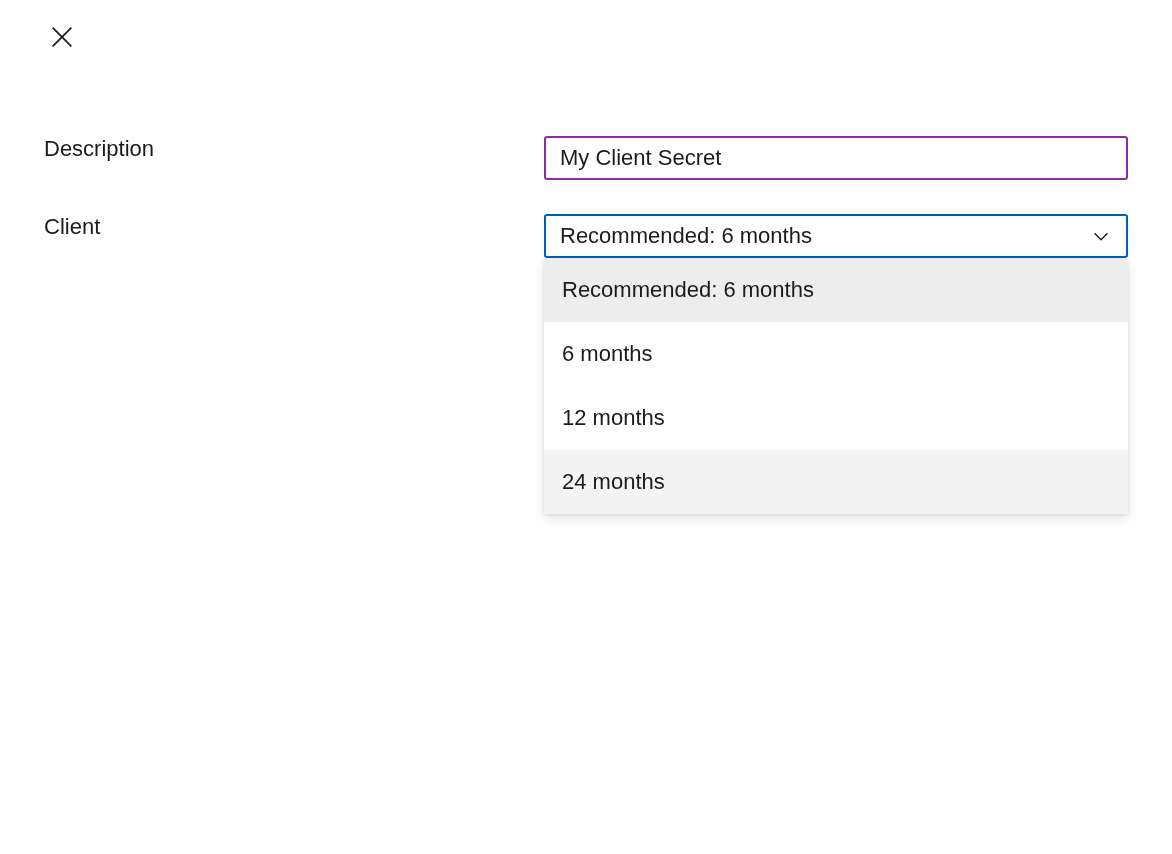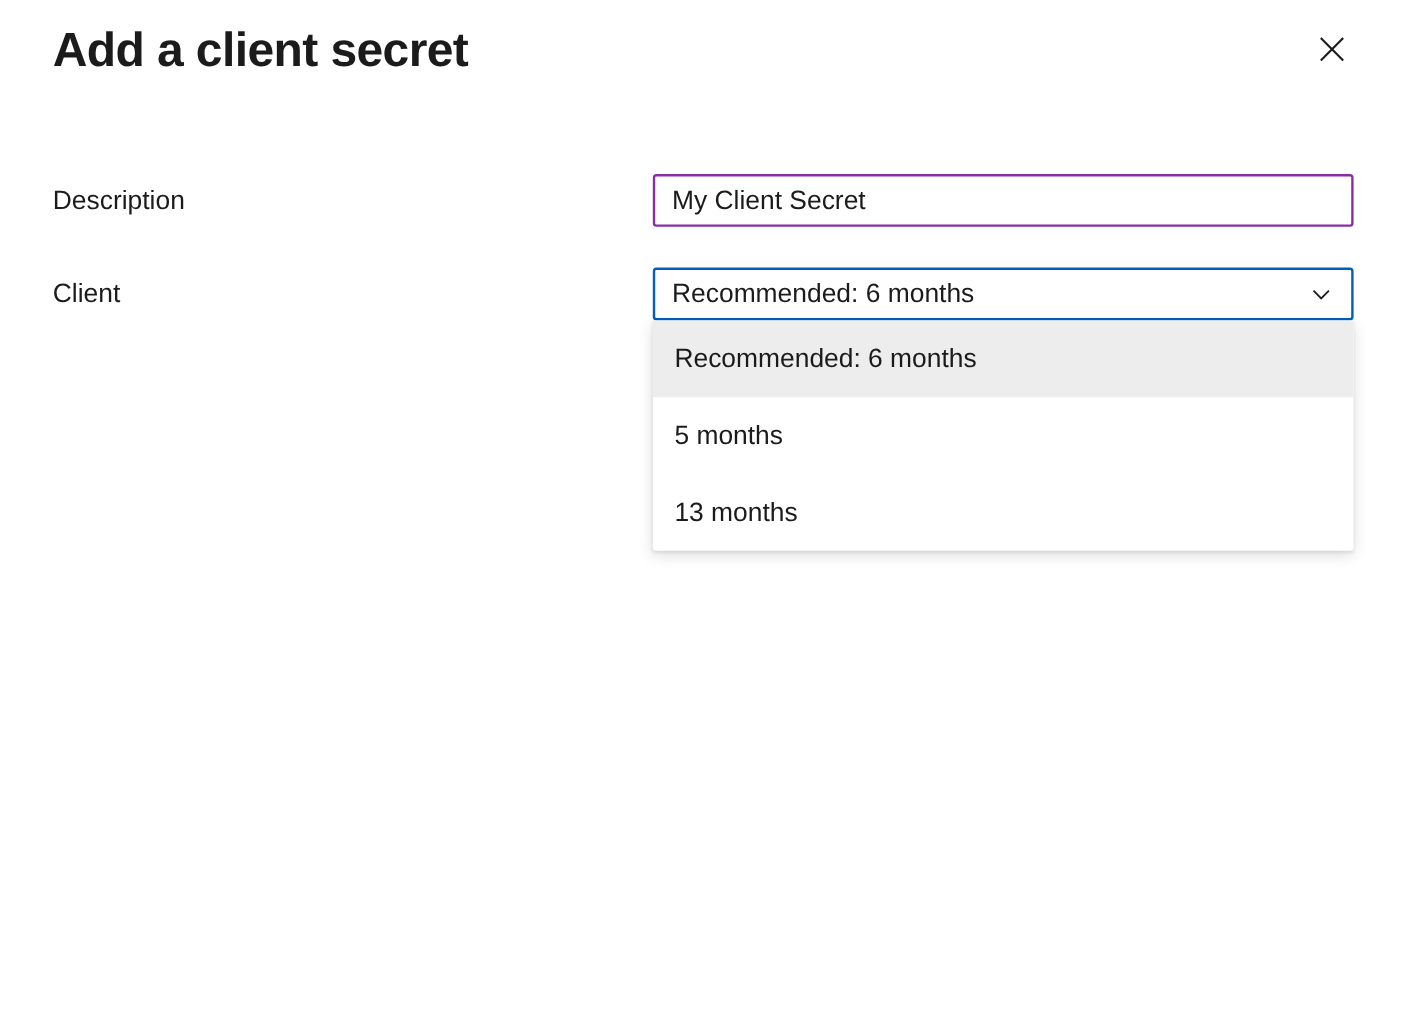--- a/index.html
+++ b/index.html
@@ -38,21 +38,20 @@
       cursor: pointer;
       border: none;
       background: transparent;
     }
     .close-btn svg {
       width: 28px;
       height: 28px;
     }
     .form-row {
       display: flex;
-      align-items: center;
       margin-bottom: 34px;
     }
     .form-label {
       width: 500px;
       font-size: 22px;
       color: #1b1b1b;
     }
     .form-control-cell {
       flex: 1;
       position: relative;
@@ -116,21 +115,20 @@
     }
     .dropdown-option.hovered {
       background: #f4f4f4;
     }
   </style>
 </head>
 <body>
 
 <div class="panel">
   <div class="panel-header">
-    <h1 class="panel-title">Add a client secret</h1>
     <button class="close-btn">
       <span>
         <svg viewBox="0 0 24 24" fill="none" stroke="#1b1b1b" stroke-width="1.5">
           <line x1="4" y1="4" x2="20" y2="20"></line>
           <line x1="20" y1="4" x2="4" y2="20"></line>
         </svg>
       </span>
     </button>
   </div>
 
@@ -148,18 +146,19 @@
         <span class="select-value">Recommended: 6 months</span>
         <span class="chevron">
           <svg viewBox="0 0 24 24" fill="none" stroke="#1b1b1b" stroke-width="1.6">
             <polyline points="5 9 12 16 19 9"></polyline>
           </svg>
         </span>
       </div>
       <div class="dropdown" id="expires-dropdown">
 
       <div class="dropdown-option selected">Recommended: 6 months</div>
-          <div class="dropdown-option">5 months</div>
-          <div class="dropdown-option">13 months</div>
+          <div class="dropdown-option">6 months</div>
+          <div class="dropdown-option">12 months</div>
+          <div class="dropdown-option hovered">24 months</div>
         </div>
     </div>
   </div>
 </div>
 
 </body></html>

